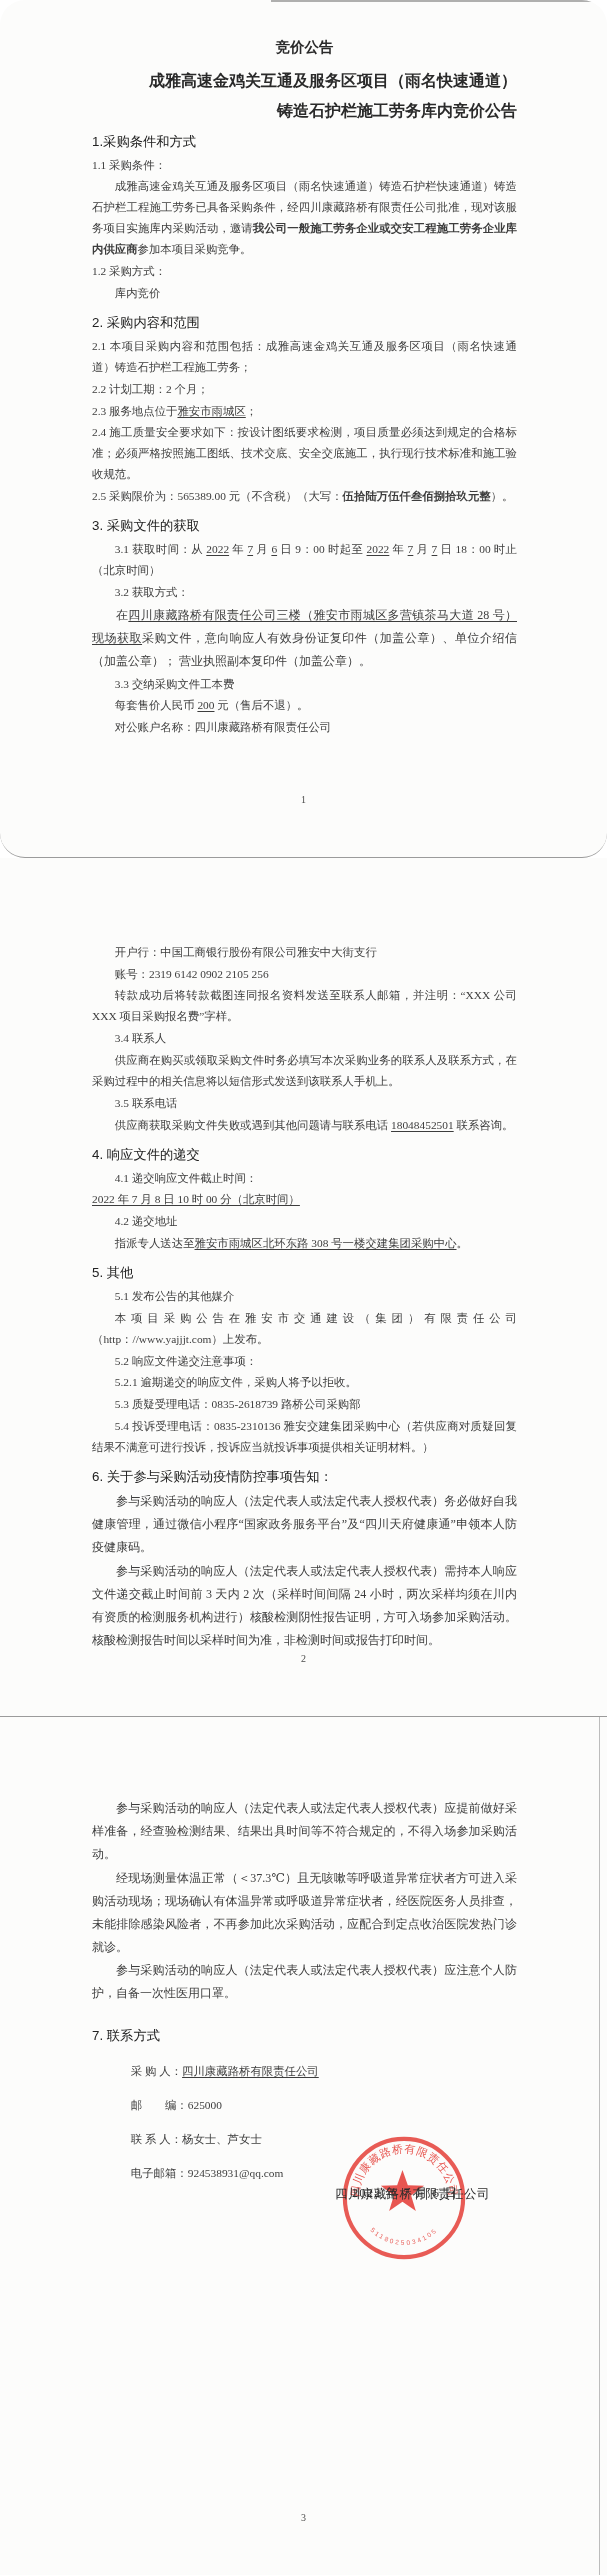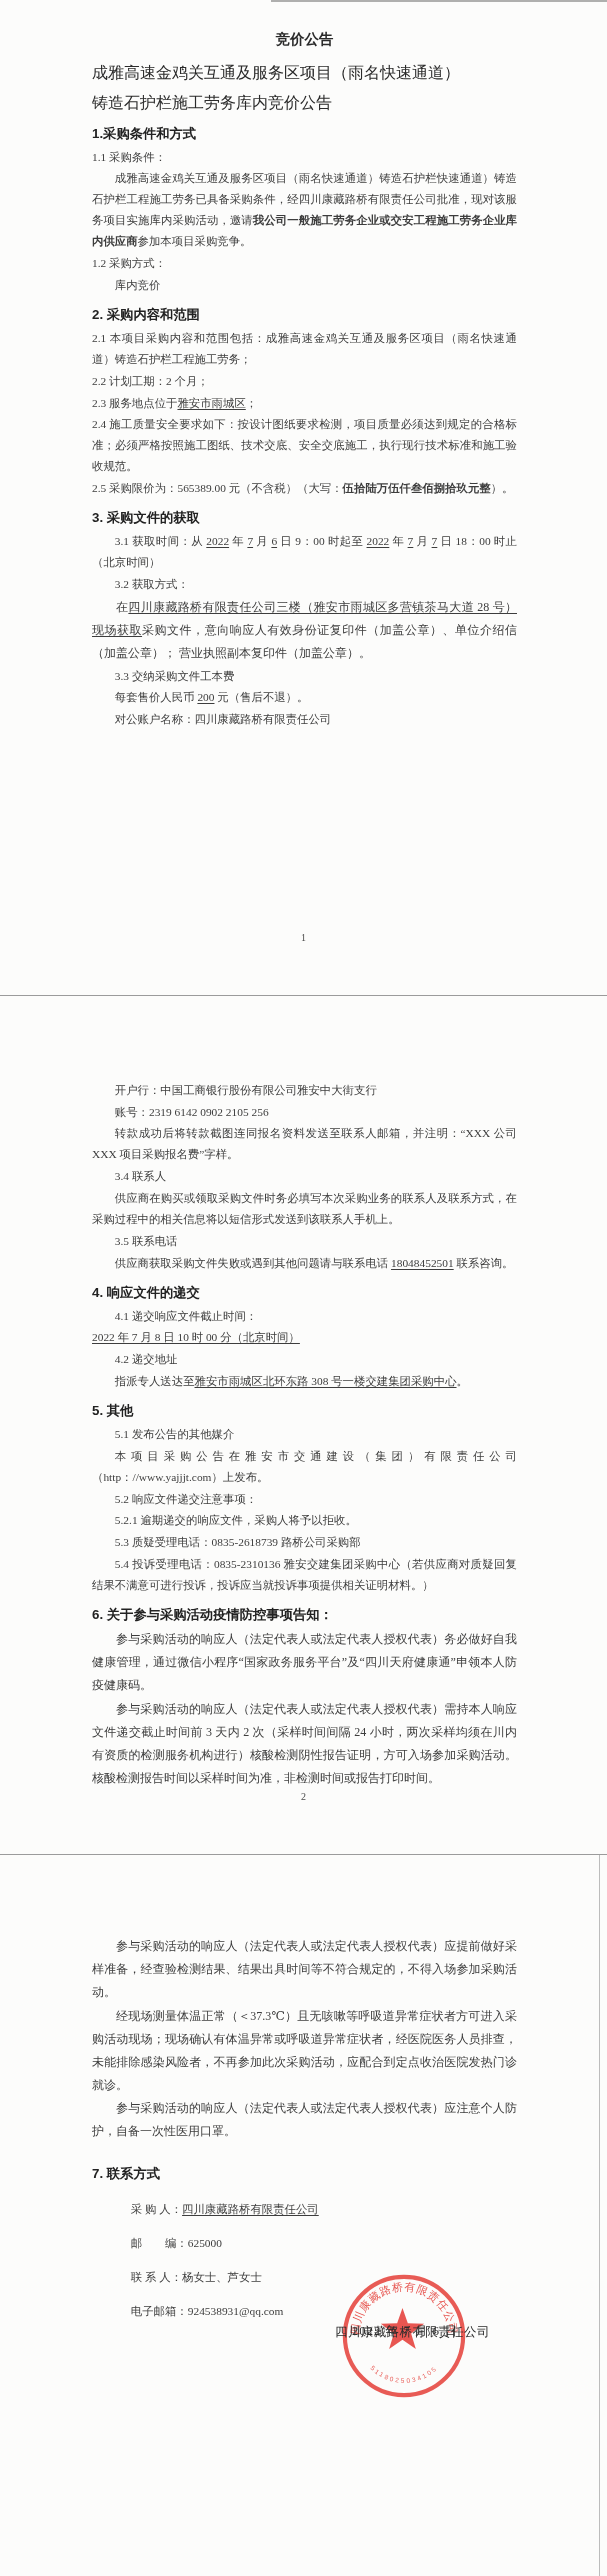--- a/index.html
+++ b/index.html
@@ -10,40 +10,40 @@
     color:#3d3d3d;
     -webkit-font-smoothing:antialiased;
   }
   .page{
     position:relative;
     width:607px;
     box-sizing:border-box;
     background:#fcfcfb;
     overflow:hidden;
   }
-  #page-1{height:996px;border-bottom:0.8px solid #9b9b9b;padding:28px 90px 0 92px;}
+  #page-1{height:858px;border-bottom:0.8px solid #9b9b9b;padding:36px 90px 0 92px;border-radius:25px;}
   #page-2{height:859px;border-bottom:0.8px solid #9b9b9b;padding:83px 90px 0 92px;}
   #page-3{height:858px;padding:79px 90px 0 92px;}
 
   .blk{font-size:11.4px;line-height:21px;margin:0.8px 0;text-align:justify;}
   .blk.indent{text-indent:2em;}
   .blk.wide{font-size:12px;line-height:23px;}
   .blk.title1{
     font-family:"Liberation Sans","DejaVu Sans",sans-serif;
     font-weight:bold;font-size:14.4px;color:#2a2a2a;
     text-align:center;line-height:23px;margin:0 0 9px 0;
   }
   .blk.title2{
     font-family:"Liberation Sans","DejaVu Sans",sans-serif;
-    font-weight:normal;font-size:16px;color:#2a2a2a;
-    text-align:left;line-height:25px;margin:0 0 4.6px 0;
+    font-weight:bold;font-size:16px;color:#2a2a2a;
+    text-align:right;line-height:25px;margin:0 0 4.6px 0;
   }
   .blk.h1{
     font-family:"Liberation Sans","DejaVu Sans",sans-serif;
-    font-weight:bold;font-size:13.3px;color:#222;
+    font-weight:normal;font-size:13.3px;color:#222;
     line-height:20px;margin:9px 0 3px 0;text-align:left;
   }
   .blk.h1.gap{margin-top:21px;}
   .blk.contact{line-height:18px;margin:16px;text-align:left;}
   .b{font-weight:bold;}
   .u{text-decoration:underline;text-underline-offset:2.3px;}
 
   .pageno{
     position:absolute;bottom:52px;left:0;width:100%;
     text-align:center;font-size:10px;color:#4a4a4a;

